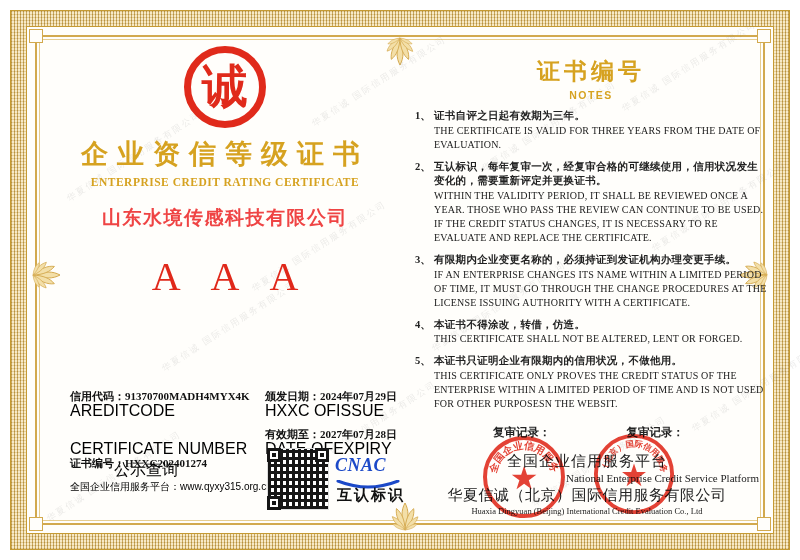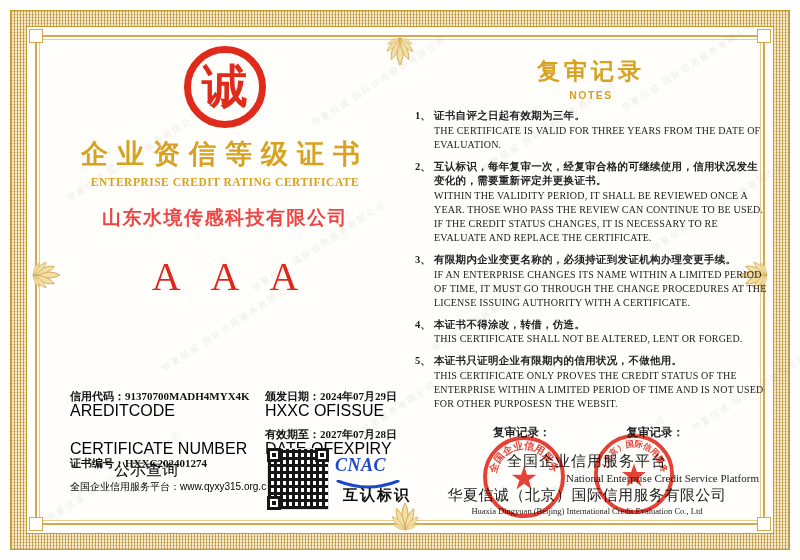--- a/index.html
+++ b/index.html
@@ -56,21 +56,21 @@
   .qr{position:absolute;left:212px;top:70px;width:60px;height:60px;background:#fff;border:1px solid #ddd;
       background-image:
         repeating-linear-gradient(90deg,#161616 0 3px,transparent 3px 6px),
         repeating-linear-gradient(0deg,#161616 0 3px,transparent 3px 7px);}
   .finder{position:absolute;width:14px;height:14px;border:3px solid #161616;background:#fff;box-sizing:border-box;}
   .finder::after{content:"";position:absolute;left:2px;top:2px;width:4px;height:4px;background:#161616;}
   .f-tl{left:-1px;top:-1px;} .f-tr{right:-1px;top:-1px;} .f-bl{left:-1px;bottom:-1px;}
   .cnac{position:absolute;left:280px;top:77px;width:70px;text-align:left;}
   .cnac .word{font-family:"Liberation Serif",serif;font-style:italic;font-weight:bold;font-size:18px;
               color:#1c49c8;letter-spacing:.5px;}
-  .mutual{position:absolute;left:288px;top:108px;width:78px;font-size:15px;font-weight:bold;color:#111;
+  .mutual{position:absolute;left:282px;top:108px;width:78px;font-size:15px;font-weight:bold;color:#111;
           letter-spacing:2px;font-family:"Liberation Serif",serif;white-space:nowrap;}
 
   
   .right-page{position:absolute;left:415px;top:56px;width:352px;height:470px;}
   .notes-title{text-align:center;font-size:23px;font-weight:bold;color:#d6a220;letter-spacing:4px;}
   .notes-sub{text-align:center;font-size:10.5px;font-weight:bold;color:#d6a220;letter-spacing:1.5px;margin-top:2px;}
   .note{display:flex;margin-top:8px;}
   .note .num{font-family:"Liberation Serif",serif;font-weight:bold;font-size:10.5px;color:#222;
              width:19px;flex:none;}
   .note .body{flex:1;}
@@ -186,21 +186,21 @@
     <div class="cnac">
       <div class="word">CNAC</div>
       <svg width="66" height="10" viewBox="0 0 66 10">
         <path d="M3 1 Q33 13 63 1" fill="none" stroke="#1c49c8" stroke-width="3" stroke-linecap="round"></path>
       </svg>
     </div>
     <div class="mutual">互认标识</div>
   </div>
 
   <div class="right-page">
-    <div class="notes-title">复审记录</div>
+    <div class="notes-title">证书编号</div>
     <div class="notes-sub">NOTES</div>
 
     <div class="note">
       <span class="num">1、</span>
       <div class="body">
           <div class="cn">证书自评之日起有效期为三年。</div>
       <div class="en">THE CERTIFICATE IS VALID FOR THREE YEARS FROM THE DATE OF EVALUATION.</div>
         </div>
     </div>
     <div class="note">

